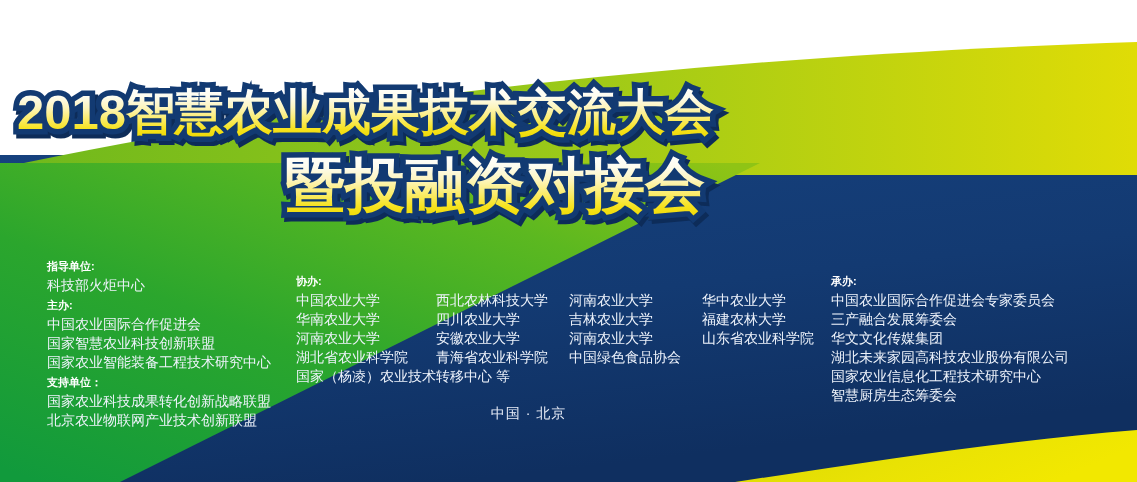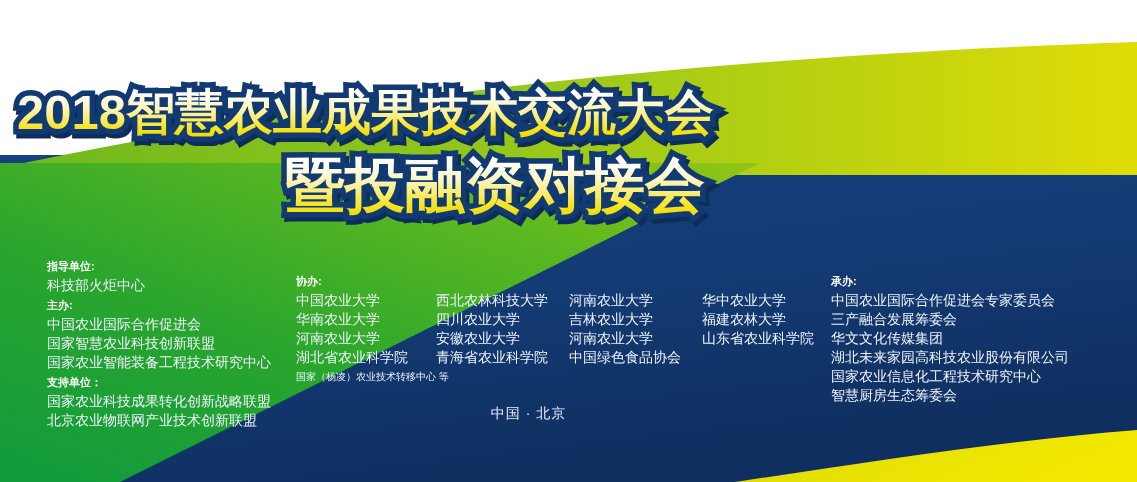--- a/index.html
+++ b/index.html
@@ -99,21 +99,21 @@
   .grid-row { display:flex; line-height:19px; }
   .grid-cell {
     font-size:14px;
     color:#eef3fb;
     white-space:nowrap;
   }
   .gc1 { width:140px; }
   .gc2 { width:133px; }
   .gc3 { width:133px; }
   .gc4 { width:auto; }
-  .grid-wide { font-size:10px; color:#eef3fb; white-space:nowrap; line-height:19px; }
+  .grid-wide { font-size:14px; color:#eef3fb; white-space:nowrap; line-height:19px; }
 
   #location {
     position:absolute;
     left:0; top:405px;
     width:1137px;
     text-align:center;
     font-size:14px;
     color:#e9eef8;
     z-index:6;
     letter-spacing:1px;

